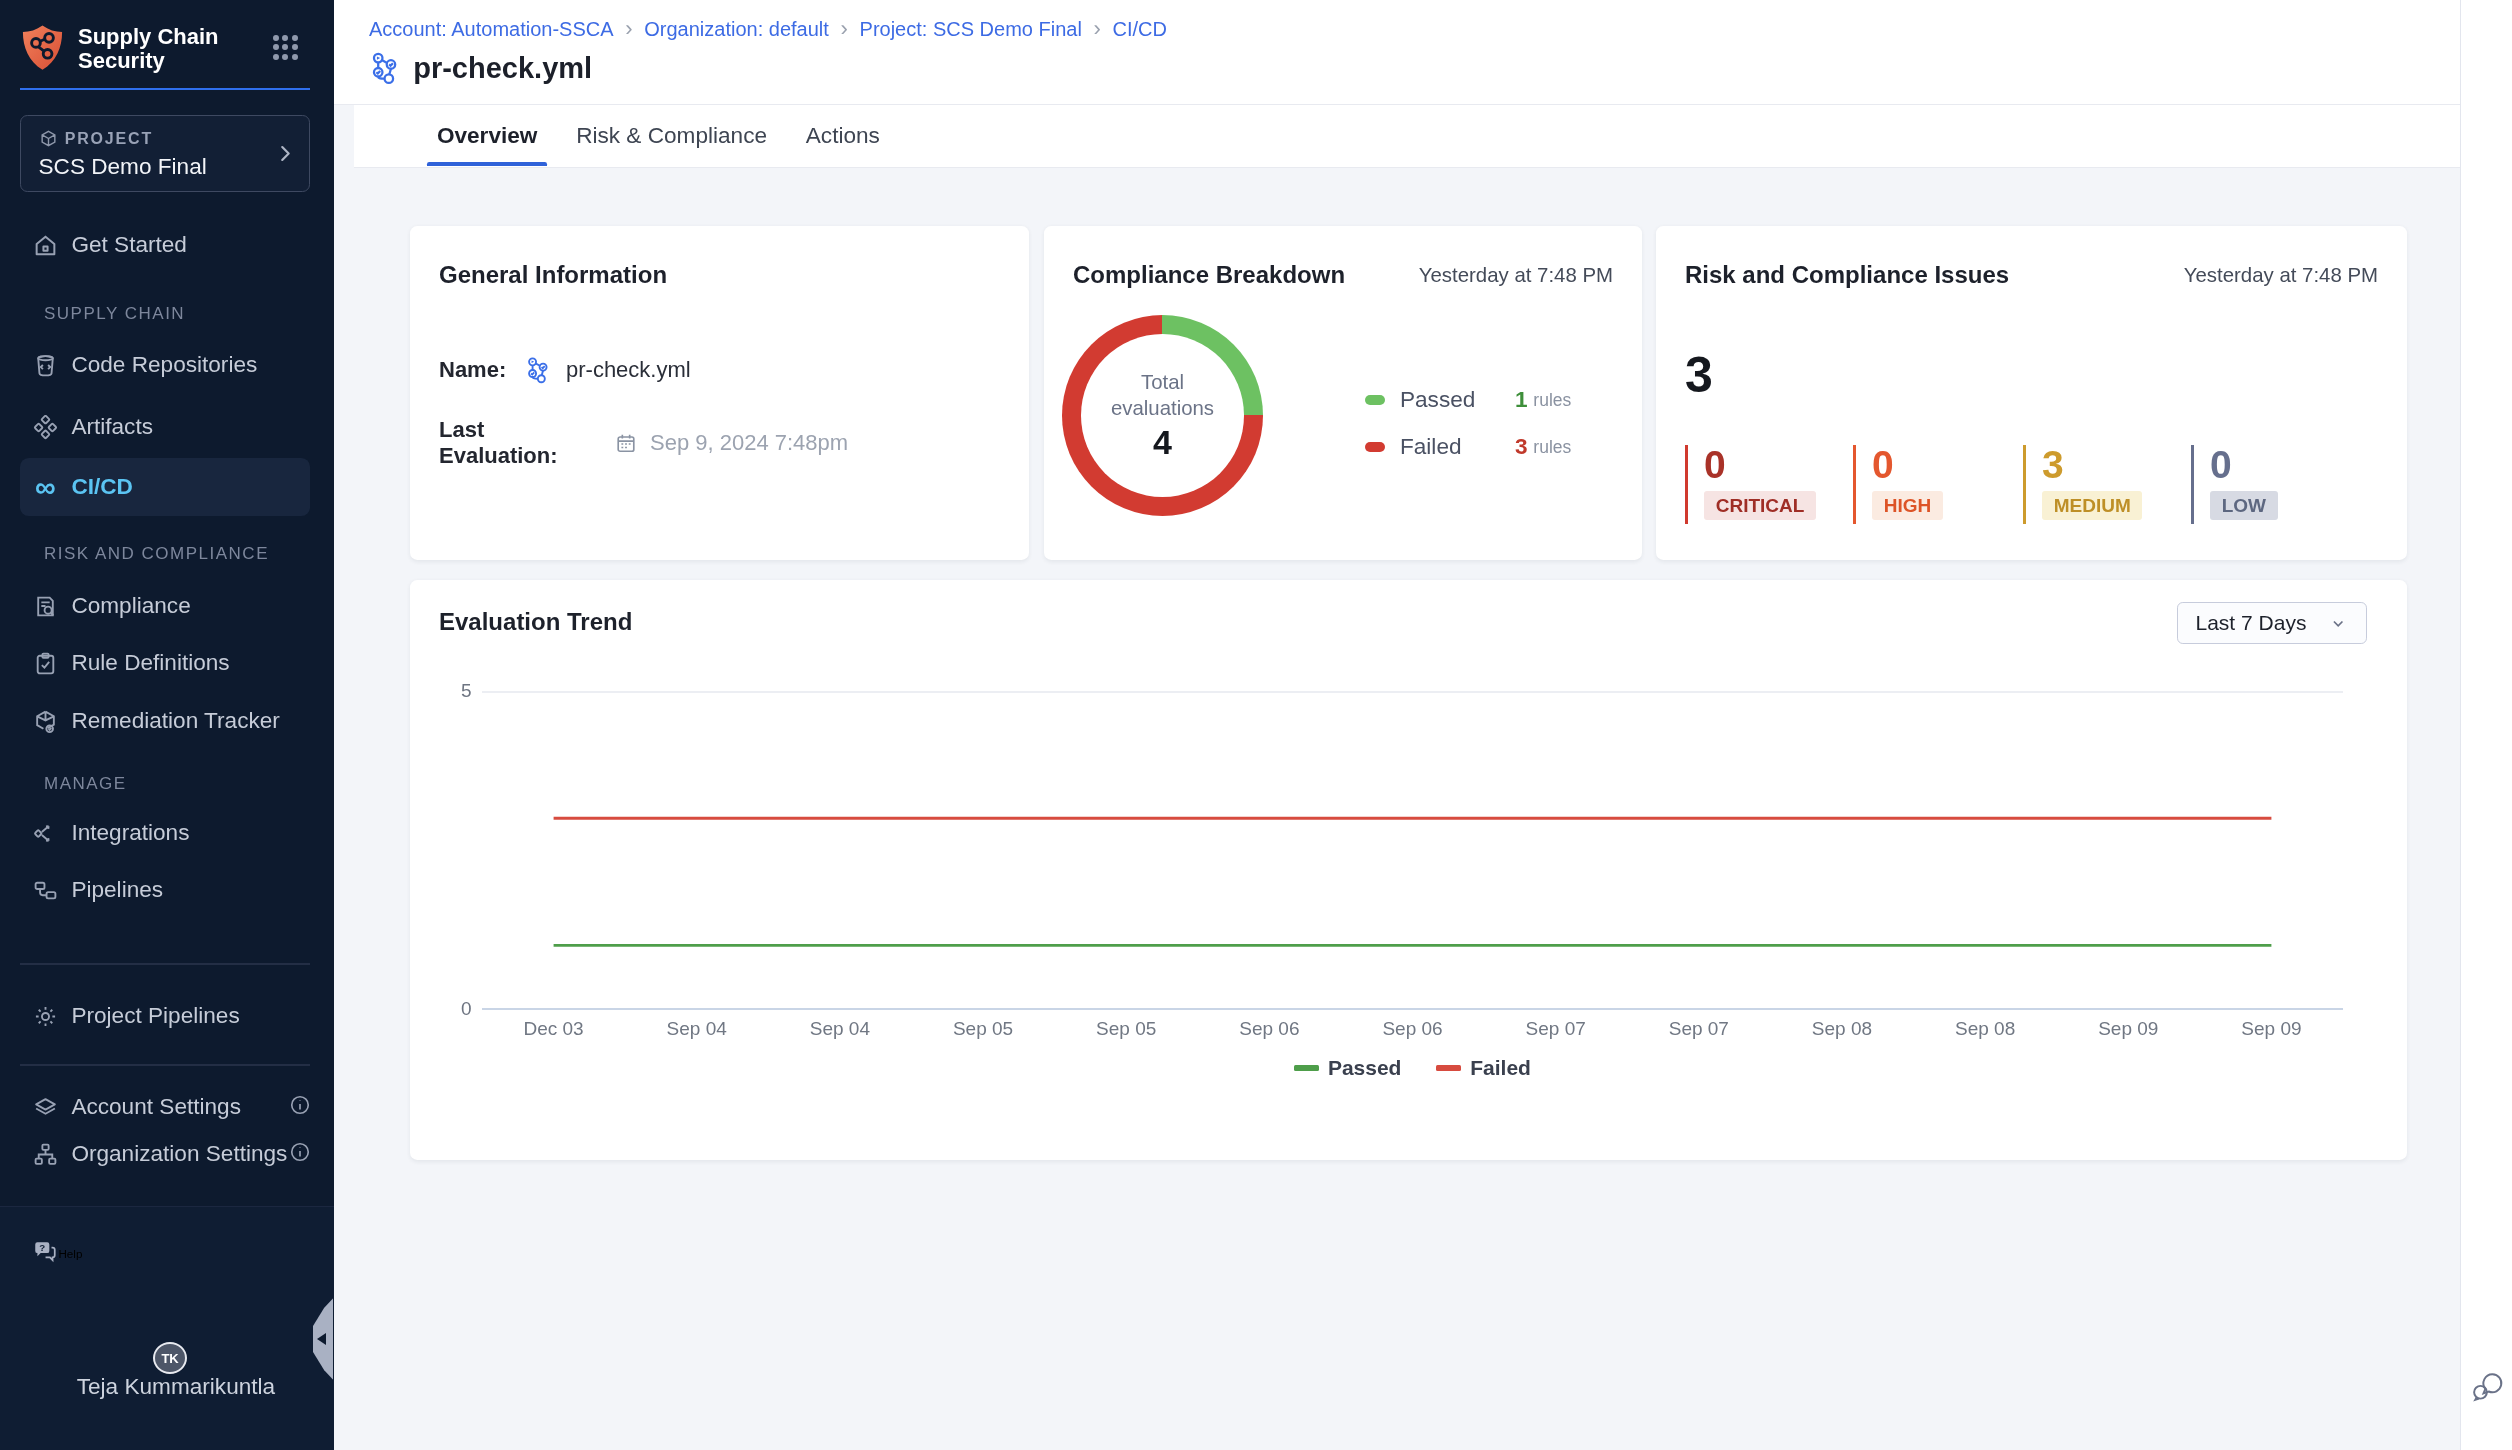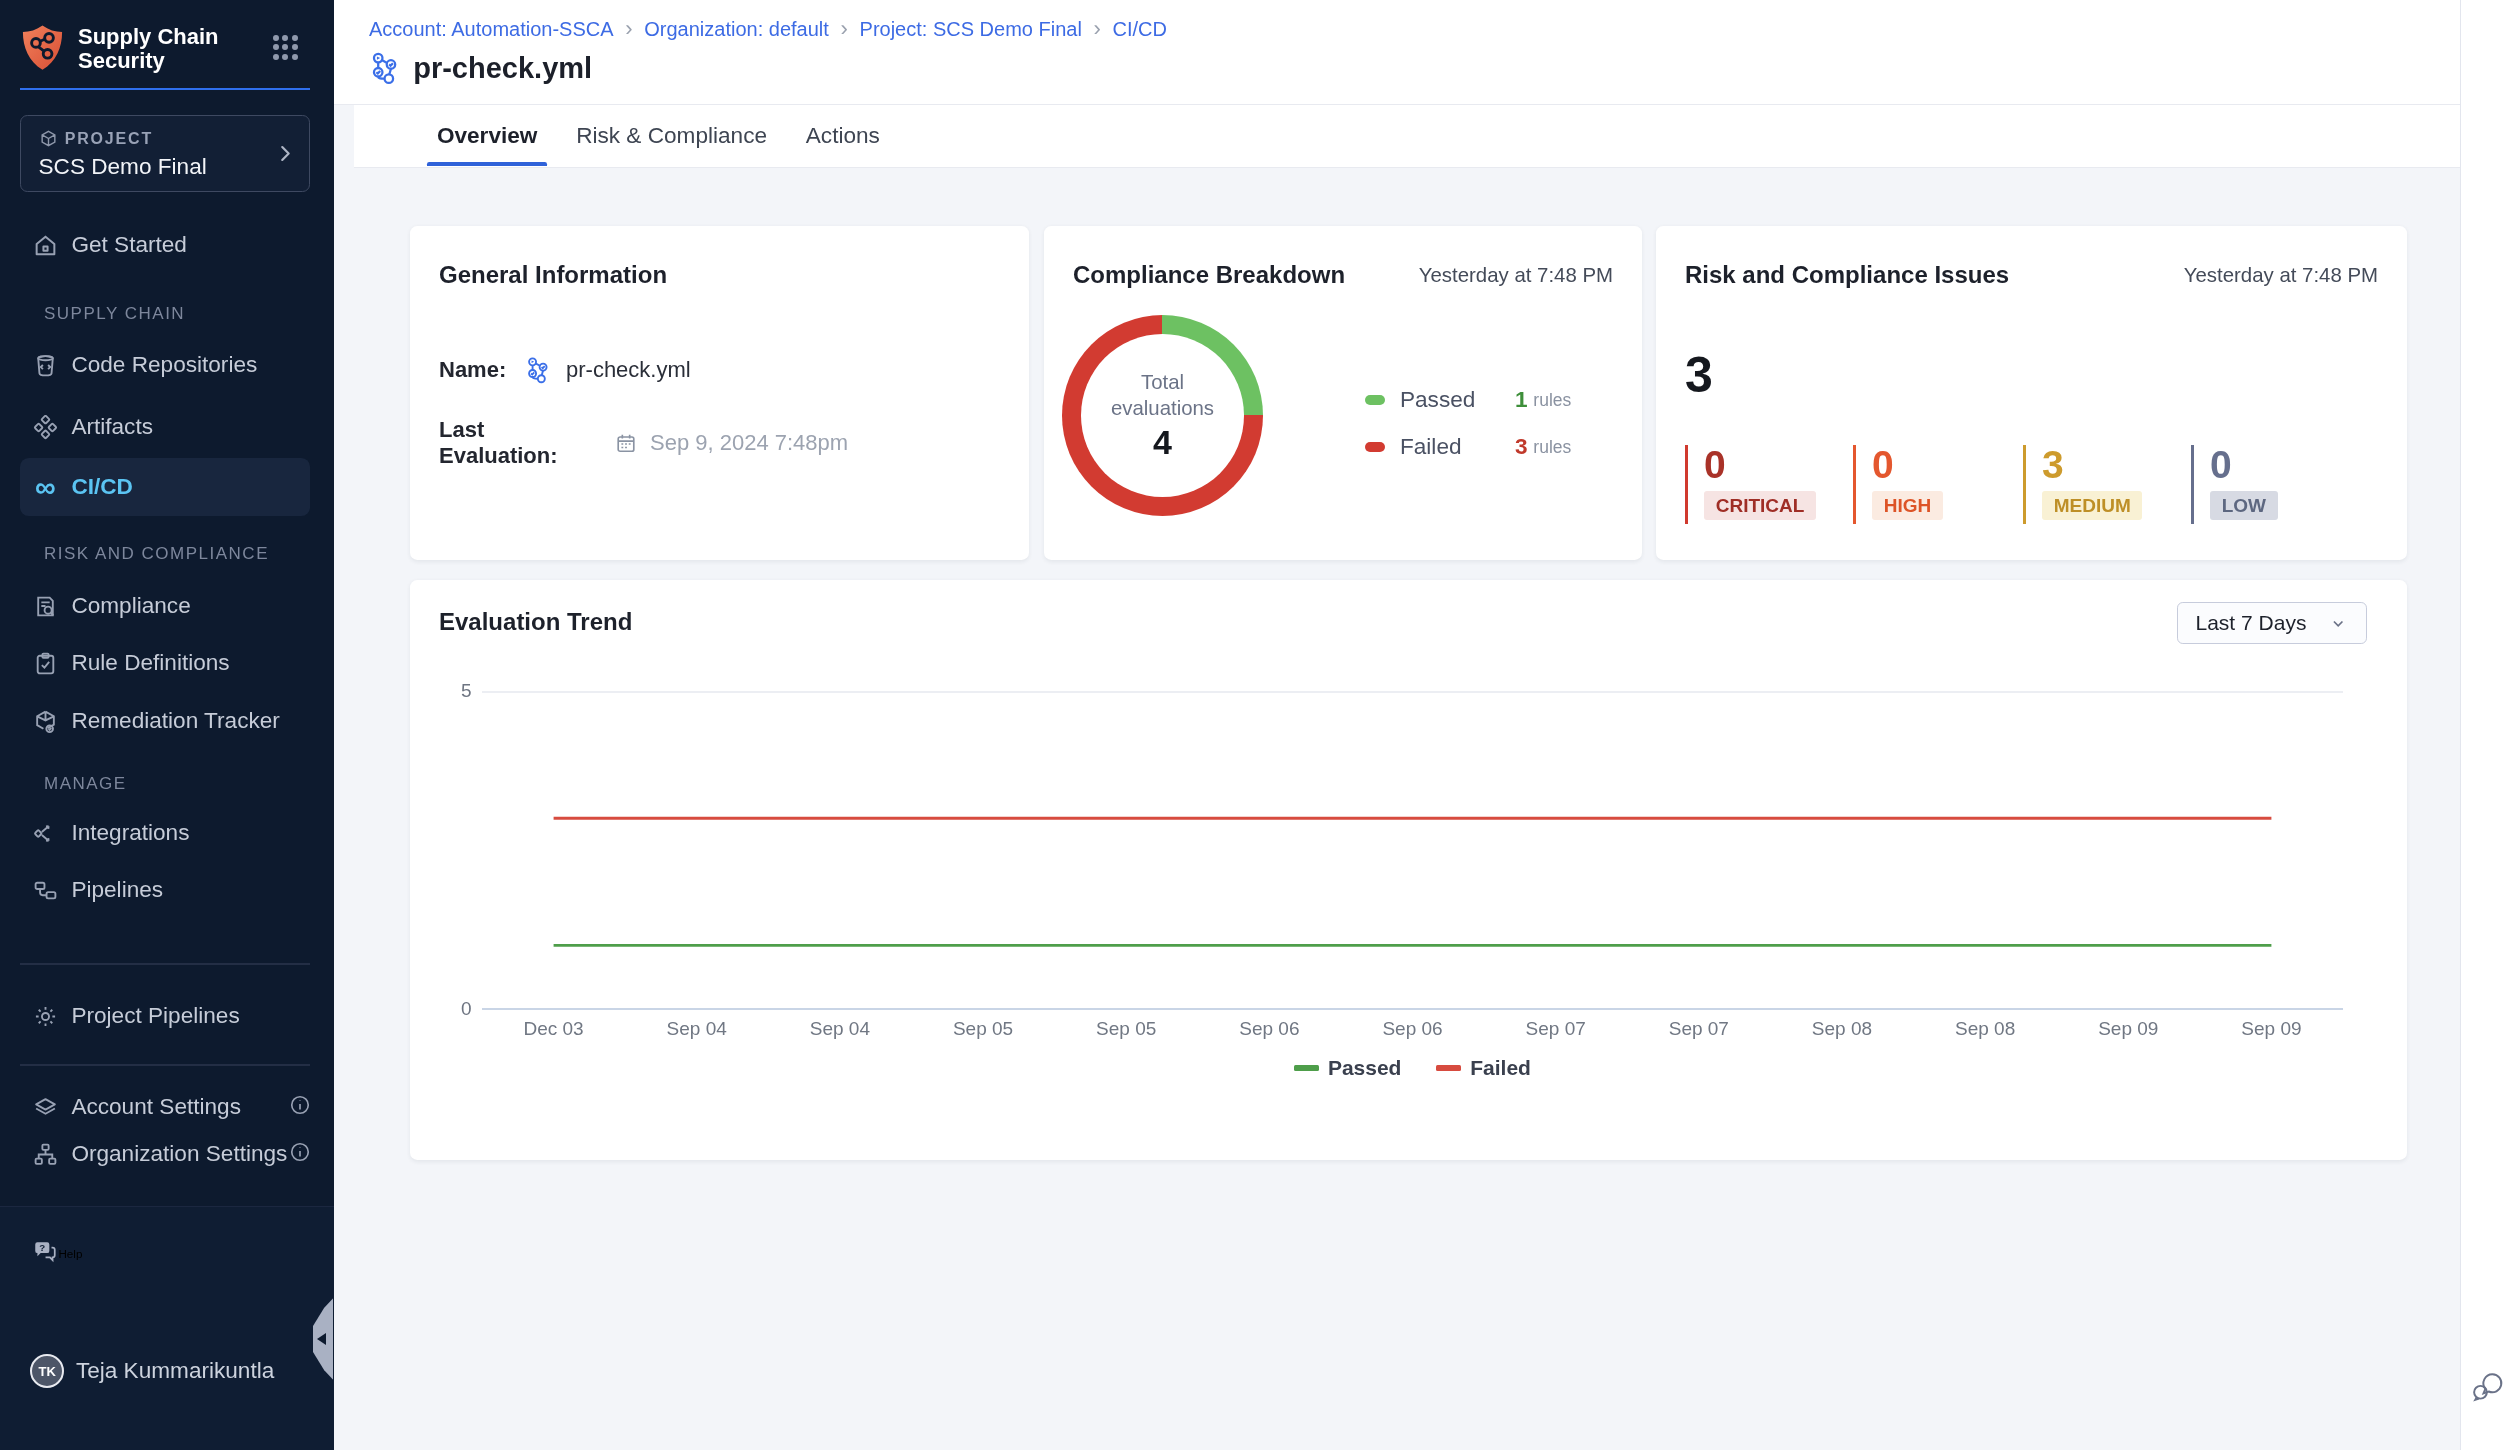--- a/index.html
+++ b/index.html
@@ -26,21 +26,21 @@
   .nav-row .nlabel { margin-left:13px; color:#C6CCD8; font-size:22.6px; }
   .nav-row.active { background:#18263E; }
   .nav-row.active .nlabel { color:#5BC4F2; font-weight:bold; }
   .infinity { color:#5BC4F2; font-size:29px; font-weight:bold; line-height:26px; }
   .sec-label { position:absolute; left:44px; height:22px; color:#7D879C; font-size:17px; letter-spacing:1.5px; }
   .side-div { position:absolute; left:20px; width:290px; height:1.5px; background:#232E45; }
   .info-dot { position:absolute; left:269px; top:16px; }
 
   .bottom-sec { position:absolute; left:0; top:1206px; width:334px; height:245px; background:#0F1D33; border-top:1.5px solid #1B2740; }
   .help-row { position:absolute; left:20px; top:1224px; width:290px; height:58px; display:flex; align-items:center; padding-left:12.4px; cursor:pointer; }
-  .user-row { position:absolute; left:20px; top:1342px; width:290px; height:58px; display:flex; align-items:center; padding-left:10.2px; cursor:pointer; }
+  .user-row { position:absolute; left:20px; top:1342px; width:290px; height:58px; display:flex; align-items:center; padding-left:10.2px; cursor:pointer;flex-direction:column; }
   .avatar { width:34px; height:34px; border-radius:50%; background:#4D5668; border:2.2px solid #E8EAF0; color:#fff; font-size:13px; font-weight:bold; display:flex; align-items:center; justify-content:center; }
   .user-name { margin-left:11.7px; color:#CDD3DE; font-size:22.6px; }
 
   .collapse-handle { position:absolute; left:313px; top:1298px; width:20.4px; height:82px; background:#A9B1C3; clip-path:polygon(100% 0, 100% 100%, 55% 88%, 0 66%, 0 34%, 55% 12%); display:flex; align-items:center; justify-content:center; cursor:pointer; }
   .collapse-tri { width:0; height:0; border-top:6.6px solid transparent; border-bottom:6.6px solid transparent; border-right:9.5px solid #0D1A2E; margin-right:4.4px; }
 
   
   .header-top { position:absolute; left:334px; top:0; width:2127px; height:105px; background:#fff; border-bottom:1.5px solid #E8EAF0; }
   .breadcrumb { position:absolute; left:35px; top:17.5px; display:flex; align-items:center; font-size:20px; }
   .crumb { color:#3D6BE4; cursor:pointer; }

